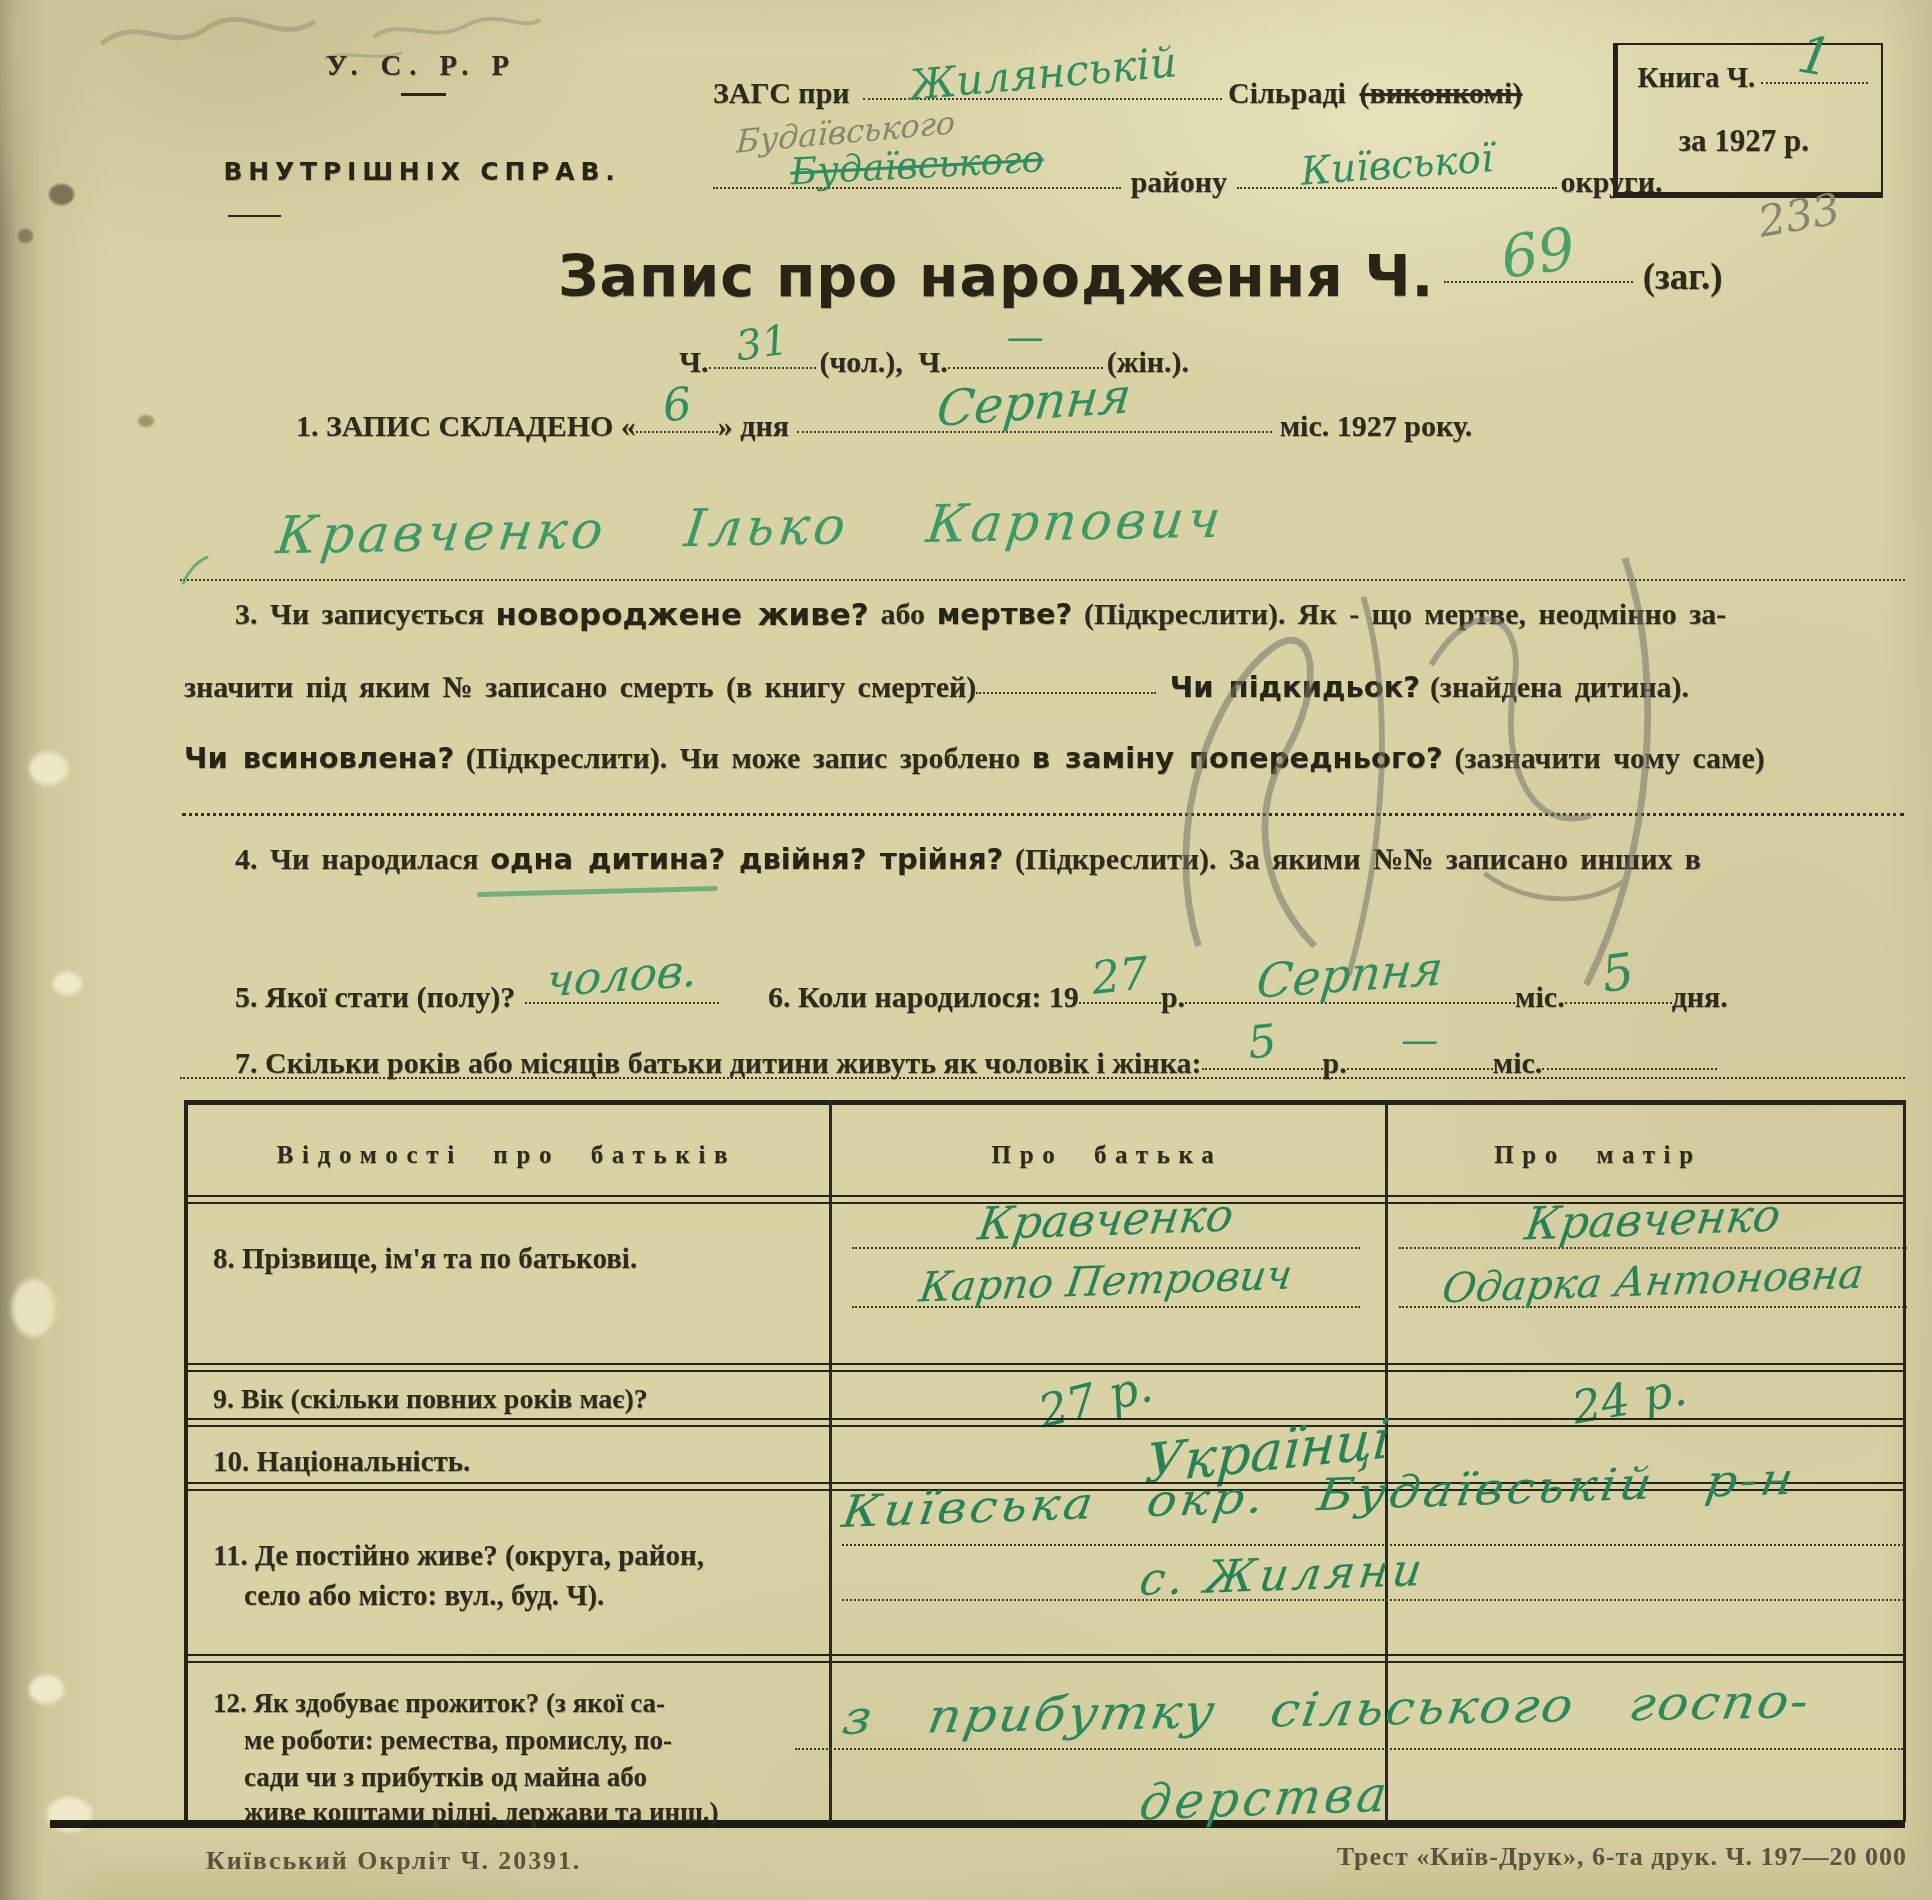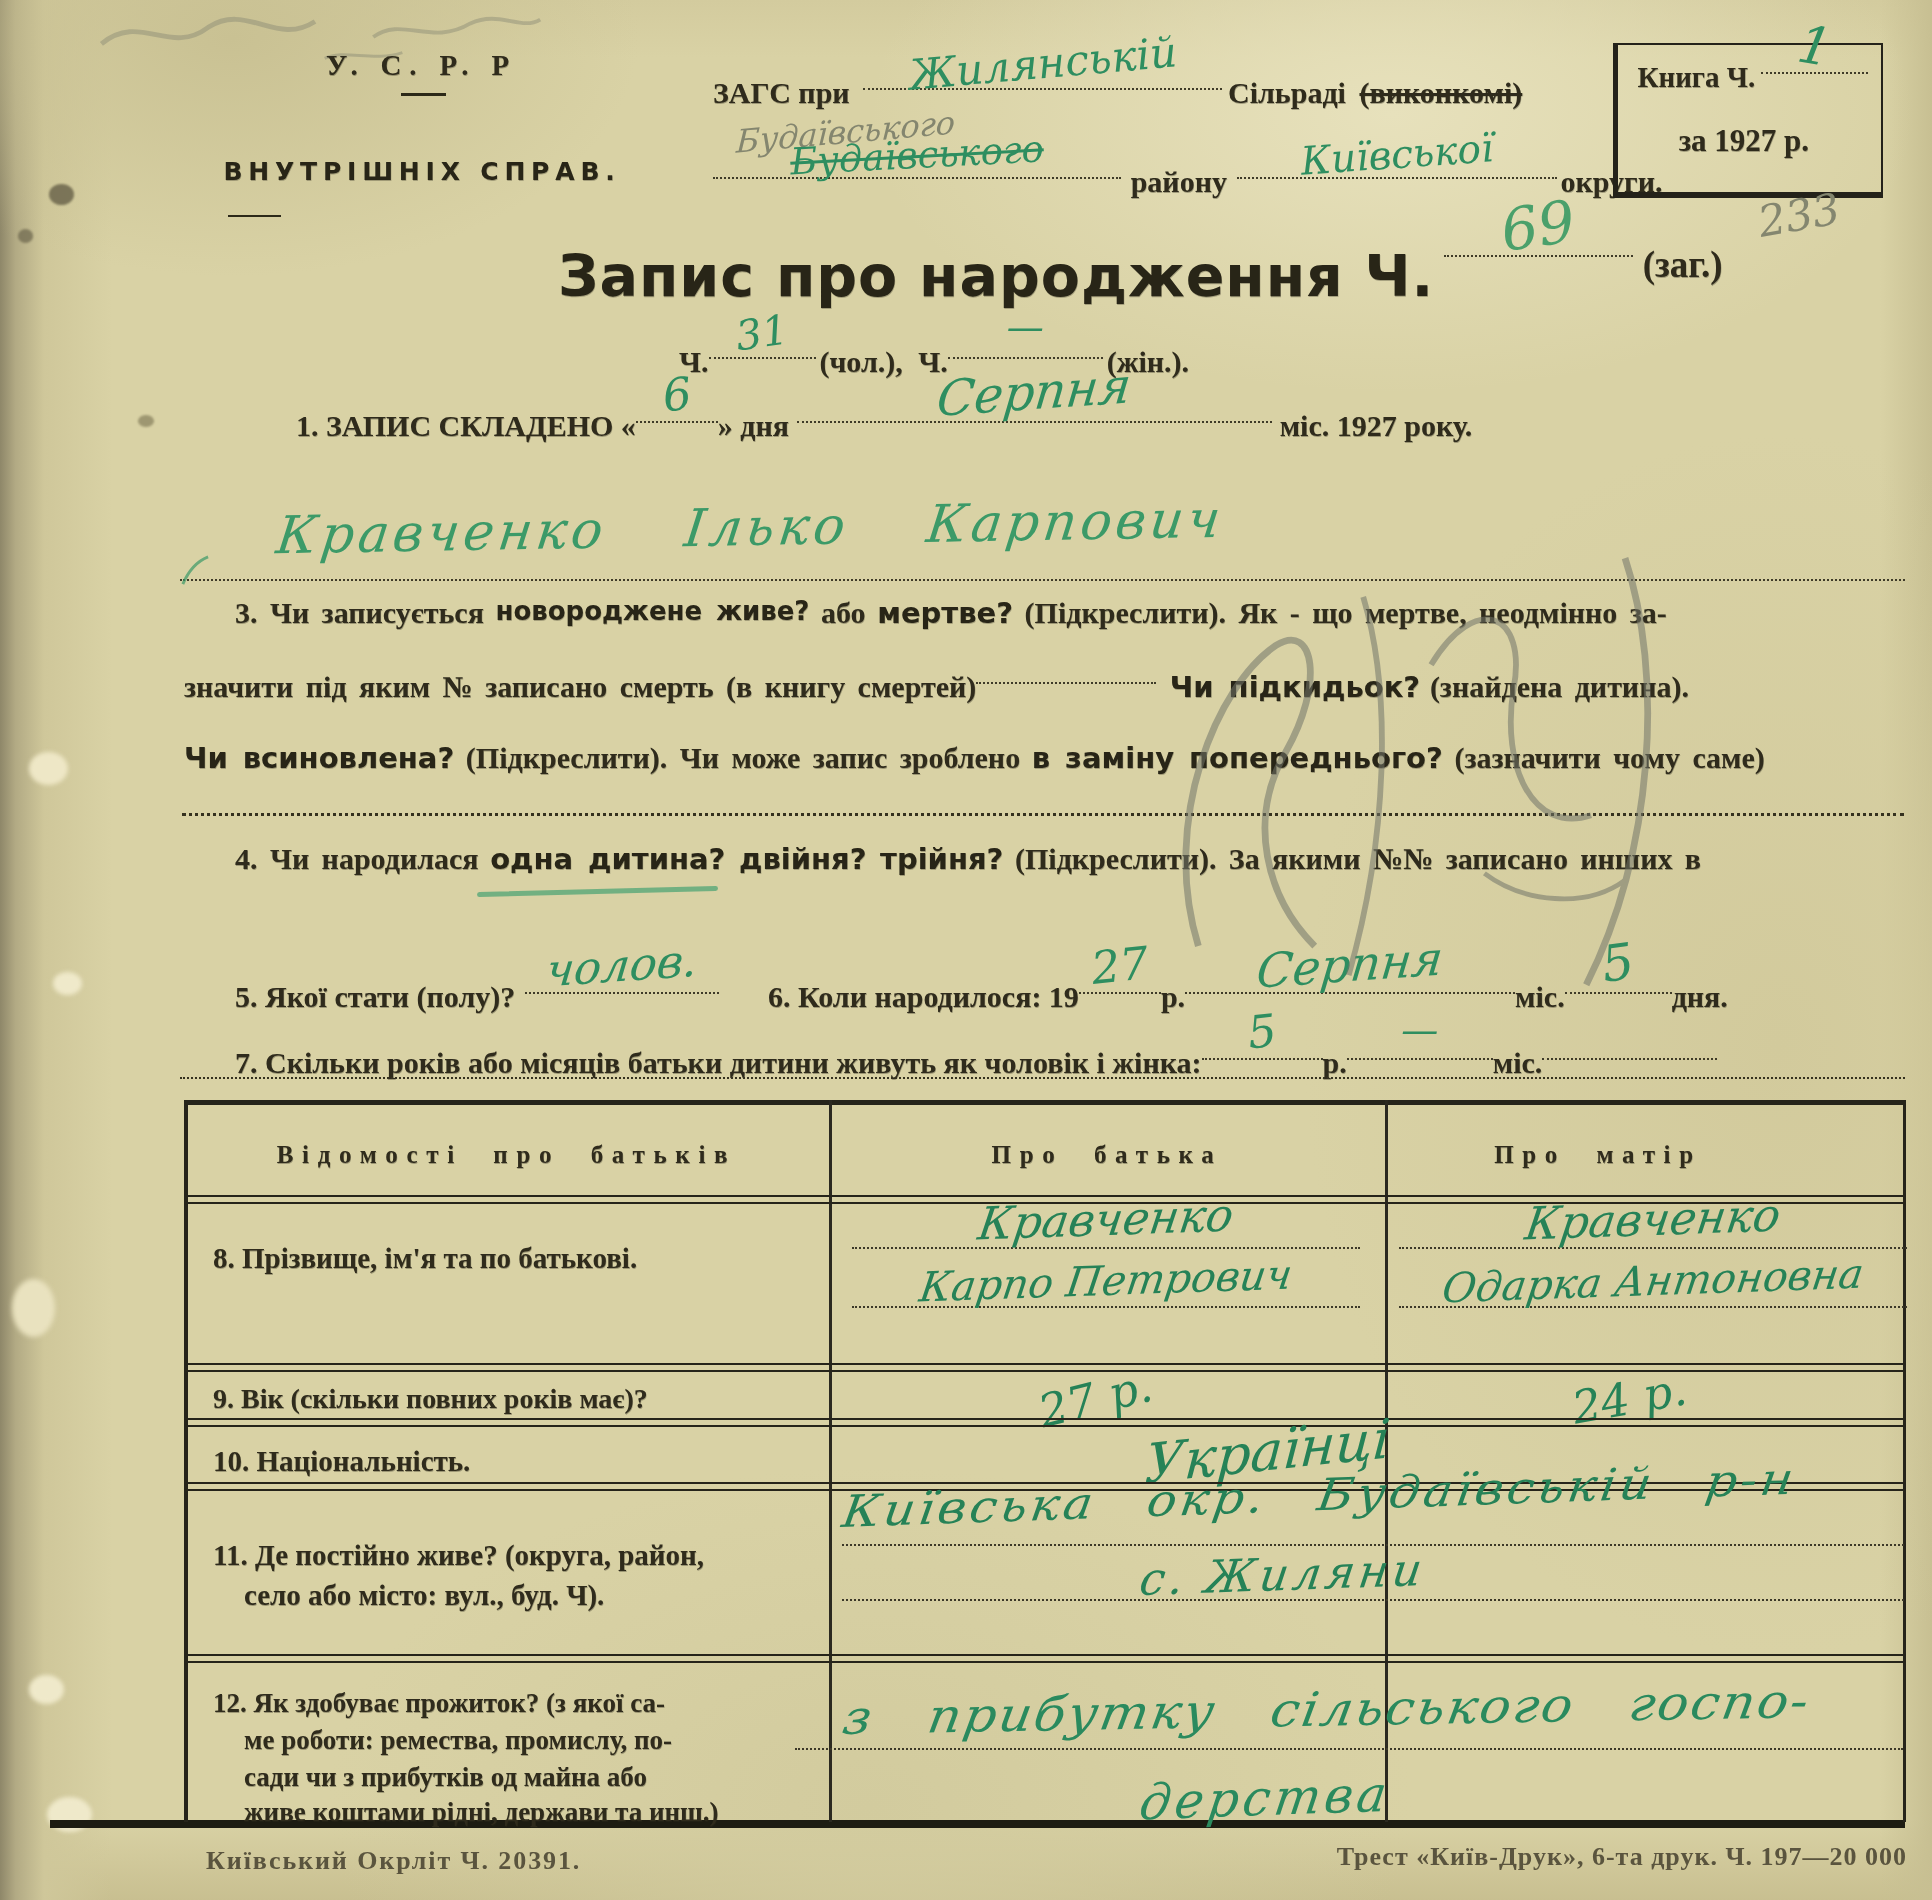--- a/index.html
+++ b/index.html
@@ -14,21 +14,21 @@
       linear-gradient(90deg, #8e8769 0px, #b2aa84 15.5px, #cfc79a 44px, rgba(207,199,154,0) 112px),
       linear-gradient(270deg, #c7bf92 0px, rgba(199,191,146,0) 53px),
       linear-gradient(0deg, #c8bf90 0px, rgba(200,191,144,0) 82px),
       linear-gradient(180deg, #d3cb9e 0px, rgba(211,203,158,0) 58px);
   }
   .abs{position:absolute}
   .print{font-family:"Liberation Serif",serif;font-weight:700;color:#2f2b1c;font-size:30px;white-space:nowrap;text-shadow:0.5px 0.5px 0 rgba(47,43,28,0.35)}
   .sans{font-family:"DejaVu Sans",sans-serif;font-weight:700;color:#282517;white-space:nowrap;text-shadow:0.5px 0.5px 0 rgba(40,37,23,0.3)}
   .hand{font-family:"DejaVu Serif",serif;font-style:italic;font-weight:400;color:#2e8e60;white-space:nowrap}
   .pencil{color:#84866f;text-shadow:none}
-  .row{display:flex;align-items:flex-start;position:absolute;white-space:nowrap}
+  .row{display:flex;align-items:center;position:absolute;white-space:nowrap}
   .field{display:inline-block;position:relative;height:13.6px;border-bottom:2.9px dotted #3f3b28;flex:none}
   .field>.hand{position:absolute;left:50%;bottom:0}
   .dfill{flex:1 1 auto;height:11.6px;border-bottom:2.9px dotted #3f3b28}
   .dot{border-bottom:2.9px dotted #3f3b28}
   .strike{text-decoration:line-through;text-decoration-thickness:2.9px}
   .cl{position:absolute;border-bottom:2.9px dotted #3c3828}
   .cl>.hand{position:absolute;left:50%;bottom:1px}
   .dbl{position:absolute;left:0;width:1722px;height:8.7px;border-top:2.9px solid #26241a;border-bottom:2.9px solid #26241a}
   .tlabel{position:absolute;font-family:"Liberation Serif",serif;font-weight:700;color:#2f2b1c;font-size:29px;white-space:nowrap;text-shadow:0.5px 0.5px 0 rgba(47,43,28,0.35)}
   .blob{position:absolute;border-radius:50%}
@@ -121,21 +121,21 @@
       <span class="hand" style="font-size:49px;transform:translateX(-50%) rotate(-4deg) skewX(-10deg)">Серпня</span>
     </span>
     <span class="print" style="margin-left:7.8px">міс. 1927 року.</span>
   </div>
 
   <div class="abs hand" style="left:277px;top:497px;font-size:52px;color:#3c9a68;letter-spacing:3.9px;word-spacing:58px;transform:rotate(-1deg) skewX(-8deg)">Кравченко  Ілько  Карпович</div>
   <div class="abs dot" style="left:180px;top:579px;width:1725px;height:0"></div>
 
   <div class="row" style="left:235px;top:596px;word-spacing:4.9px">
     <span class="print">3. Чи записується</span>
-    <span class="sans" style="font-size:26px;margin-left:11.6px">новороджене живе?</span>
+    <span class="sans" style="font-size:31px;margin-left:11.6px">новороджене живе?</span>
     <span class="print" style="margin-left:11.6px">або</span>
     <span class="sans" style="font-size:29px;margin-left:11.6px">мертве?</span>
     <span class="print" style="margin-left:11.6px">(Підкреслити). Як - що мертве, неодмінно за-</span>
   </div>
   <div class="row" style="left:184px;top:741px;word-spacing:4.9px">
     <span class="sans" style="font-size:29px">Чи всиновлена?</span>
     <span class="print" style="margin-left:11.6px">(Підкреслити). Чи може запис зроблено</span>
     <span class="sans" style="font-size:29px;margin-left:11.6px">в заміну попереднього?</span>
     <span class="print" style="margin-left:11.6px">(зазначити чому саме)</span>
   </div>

